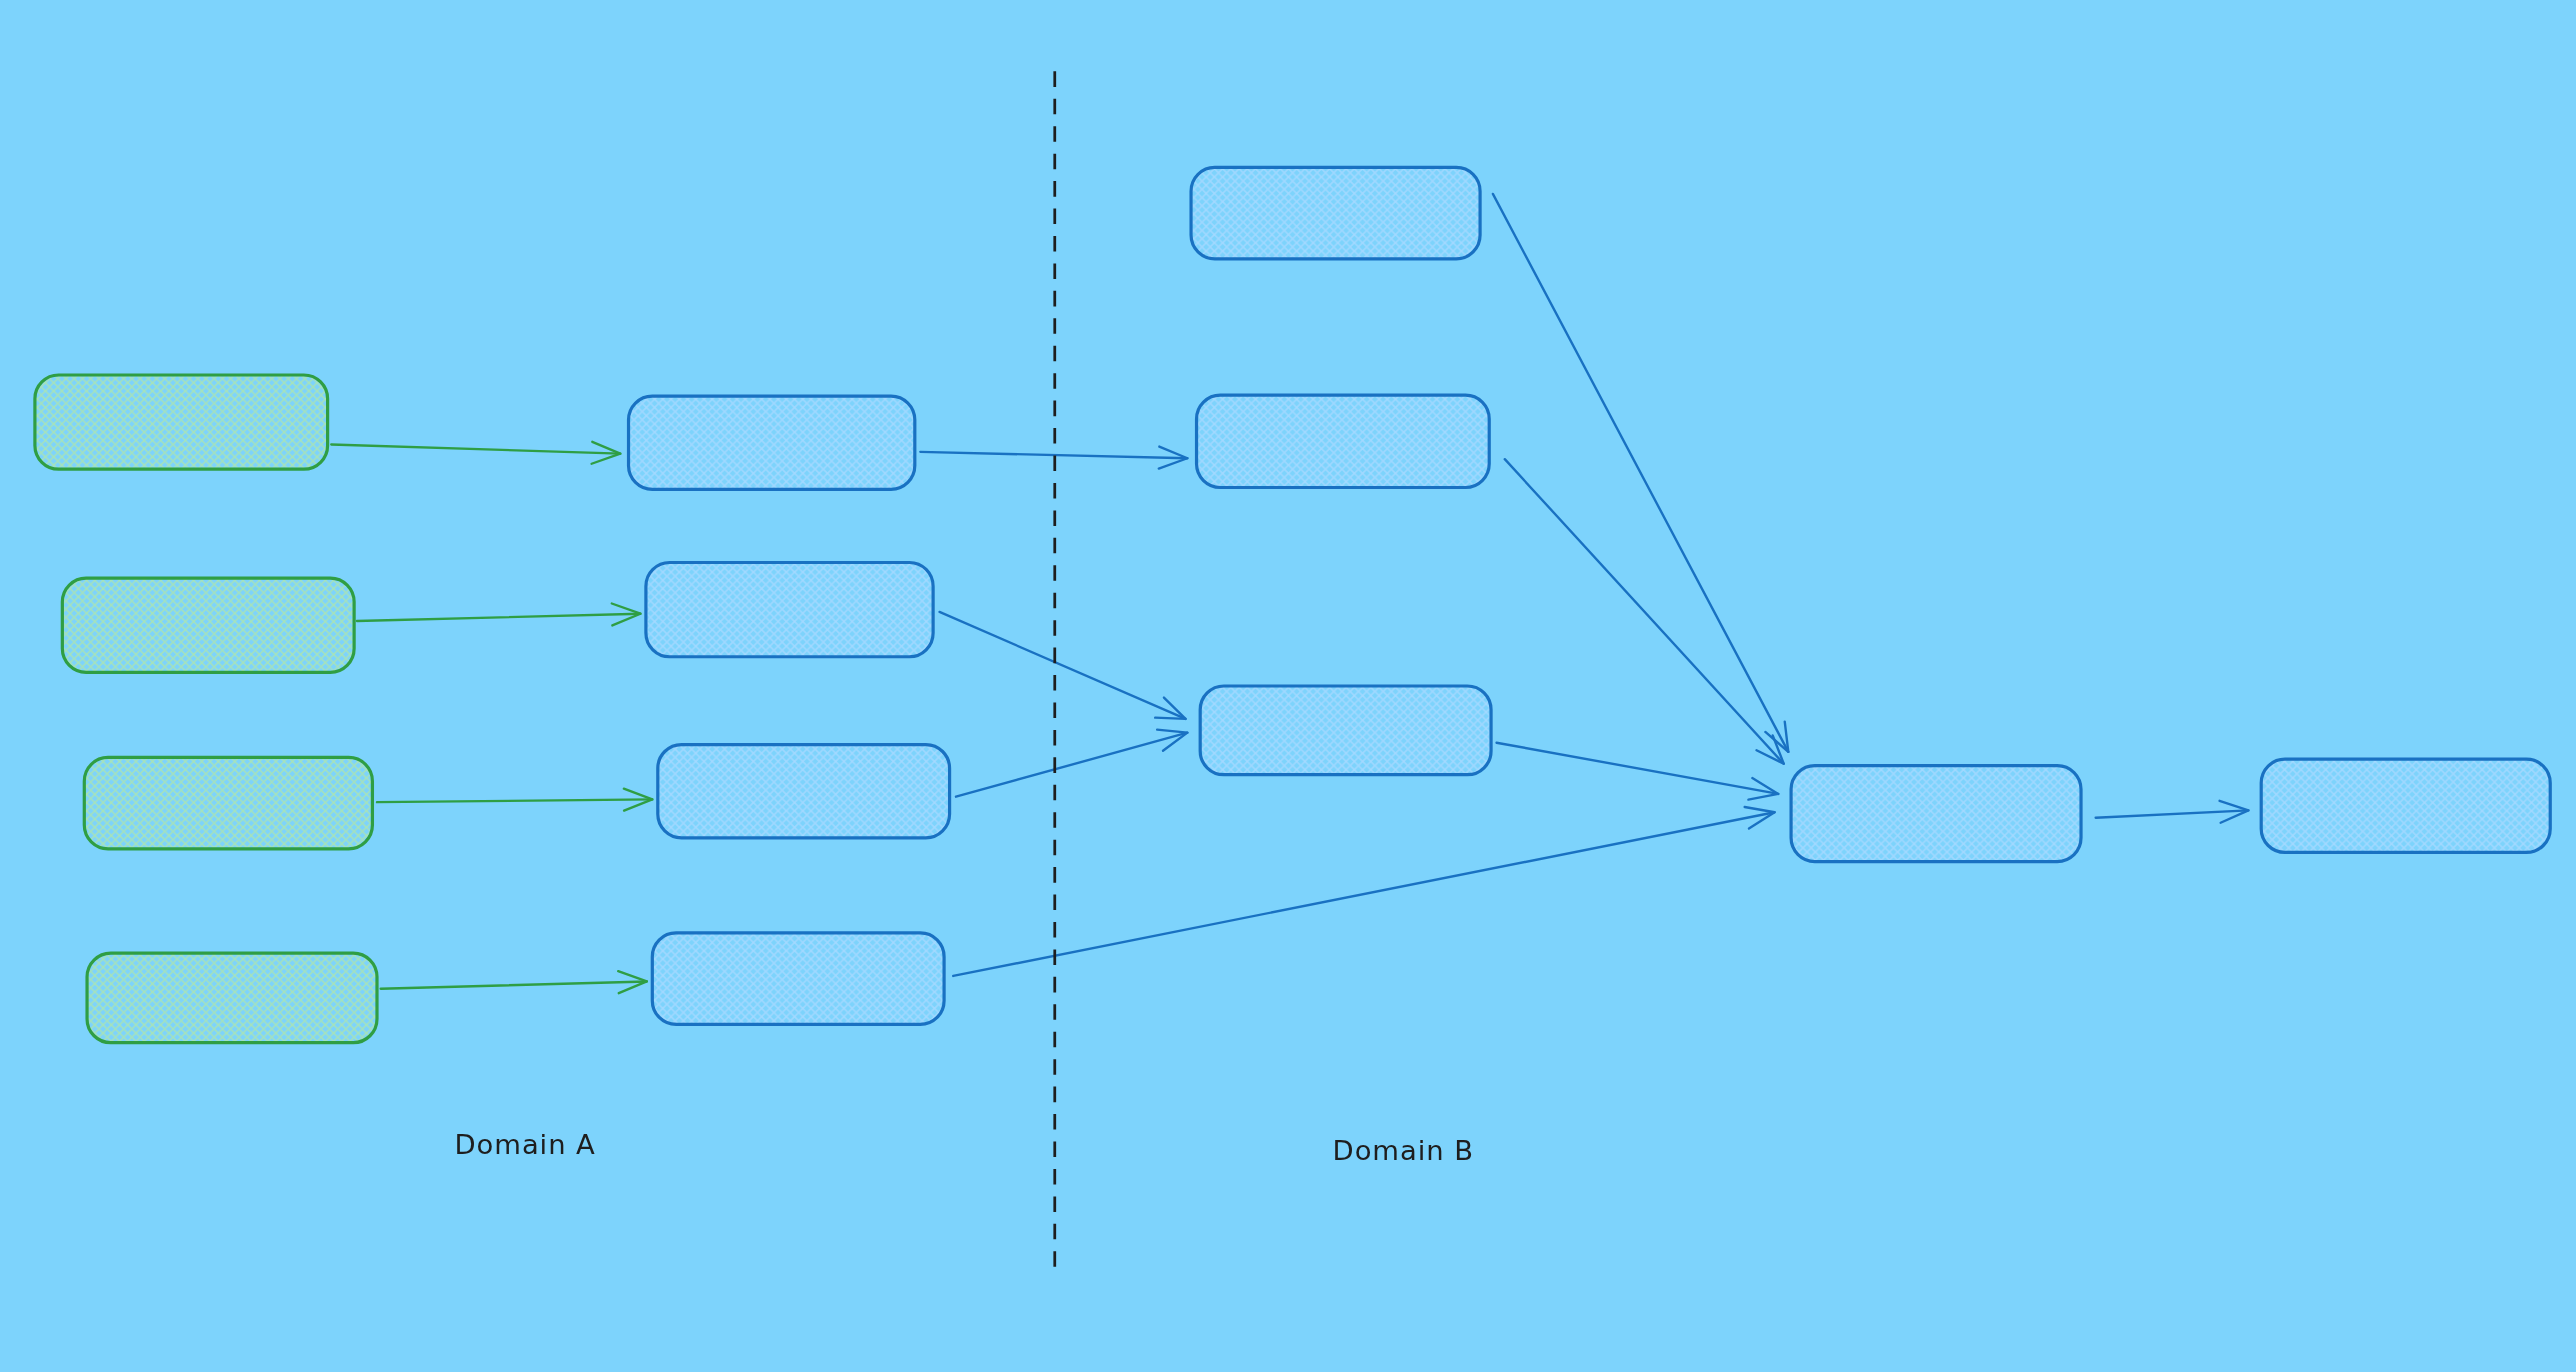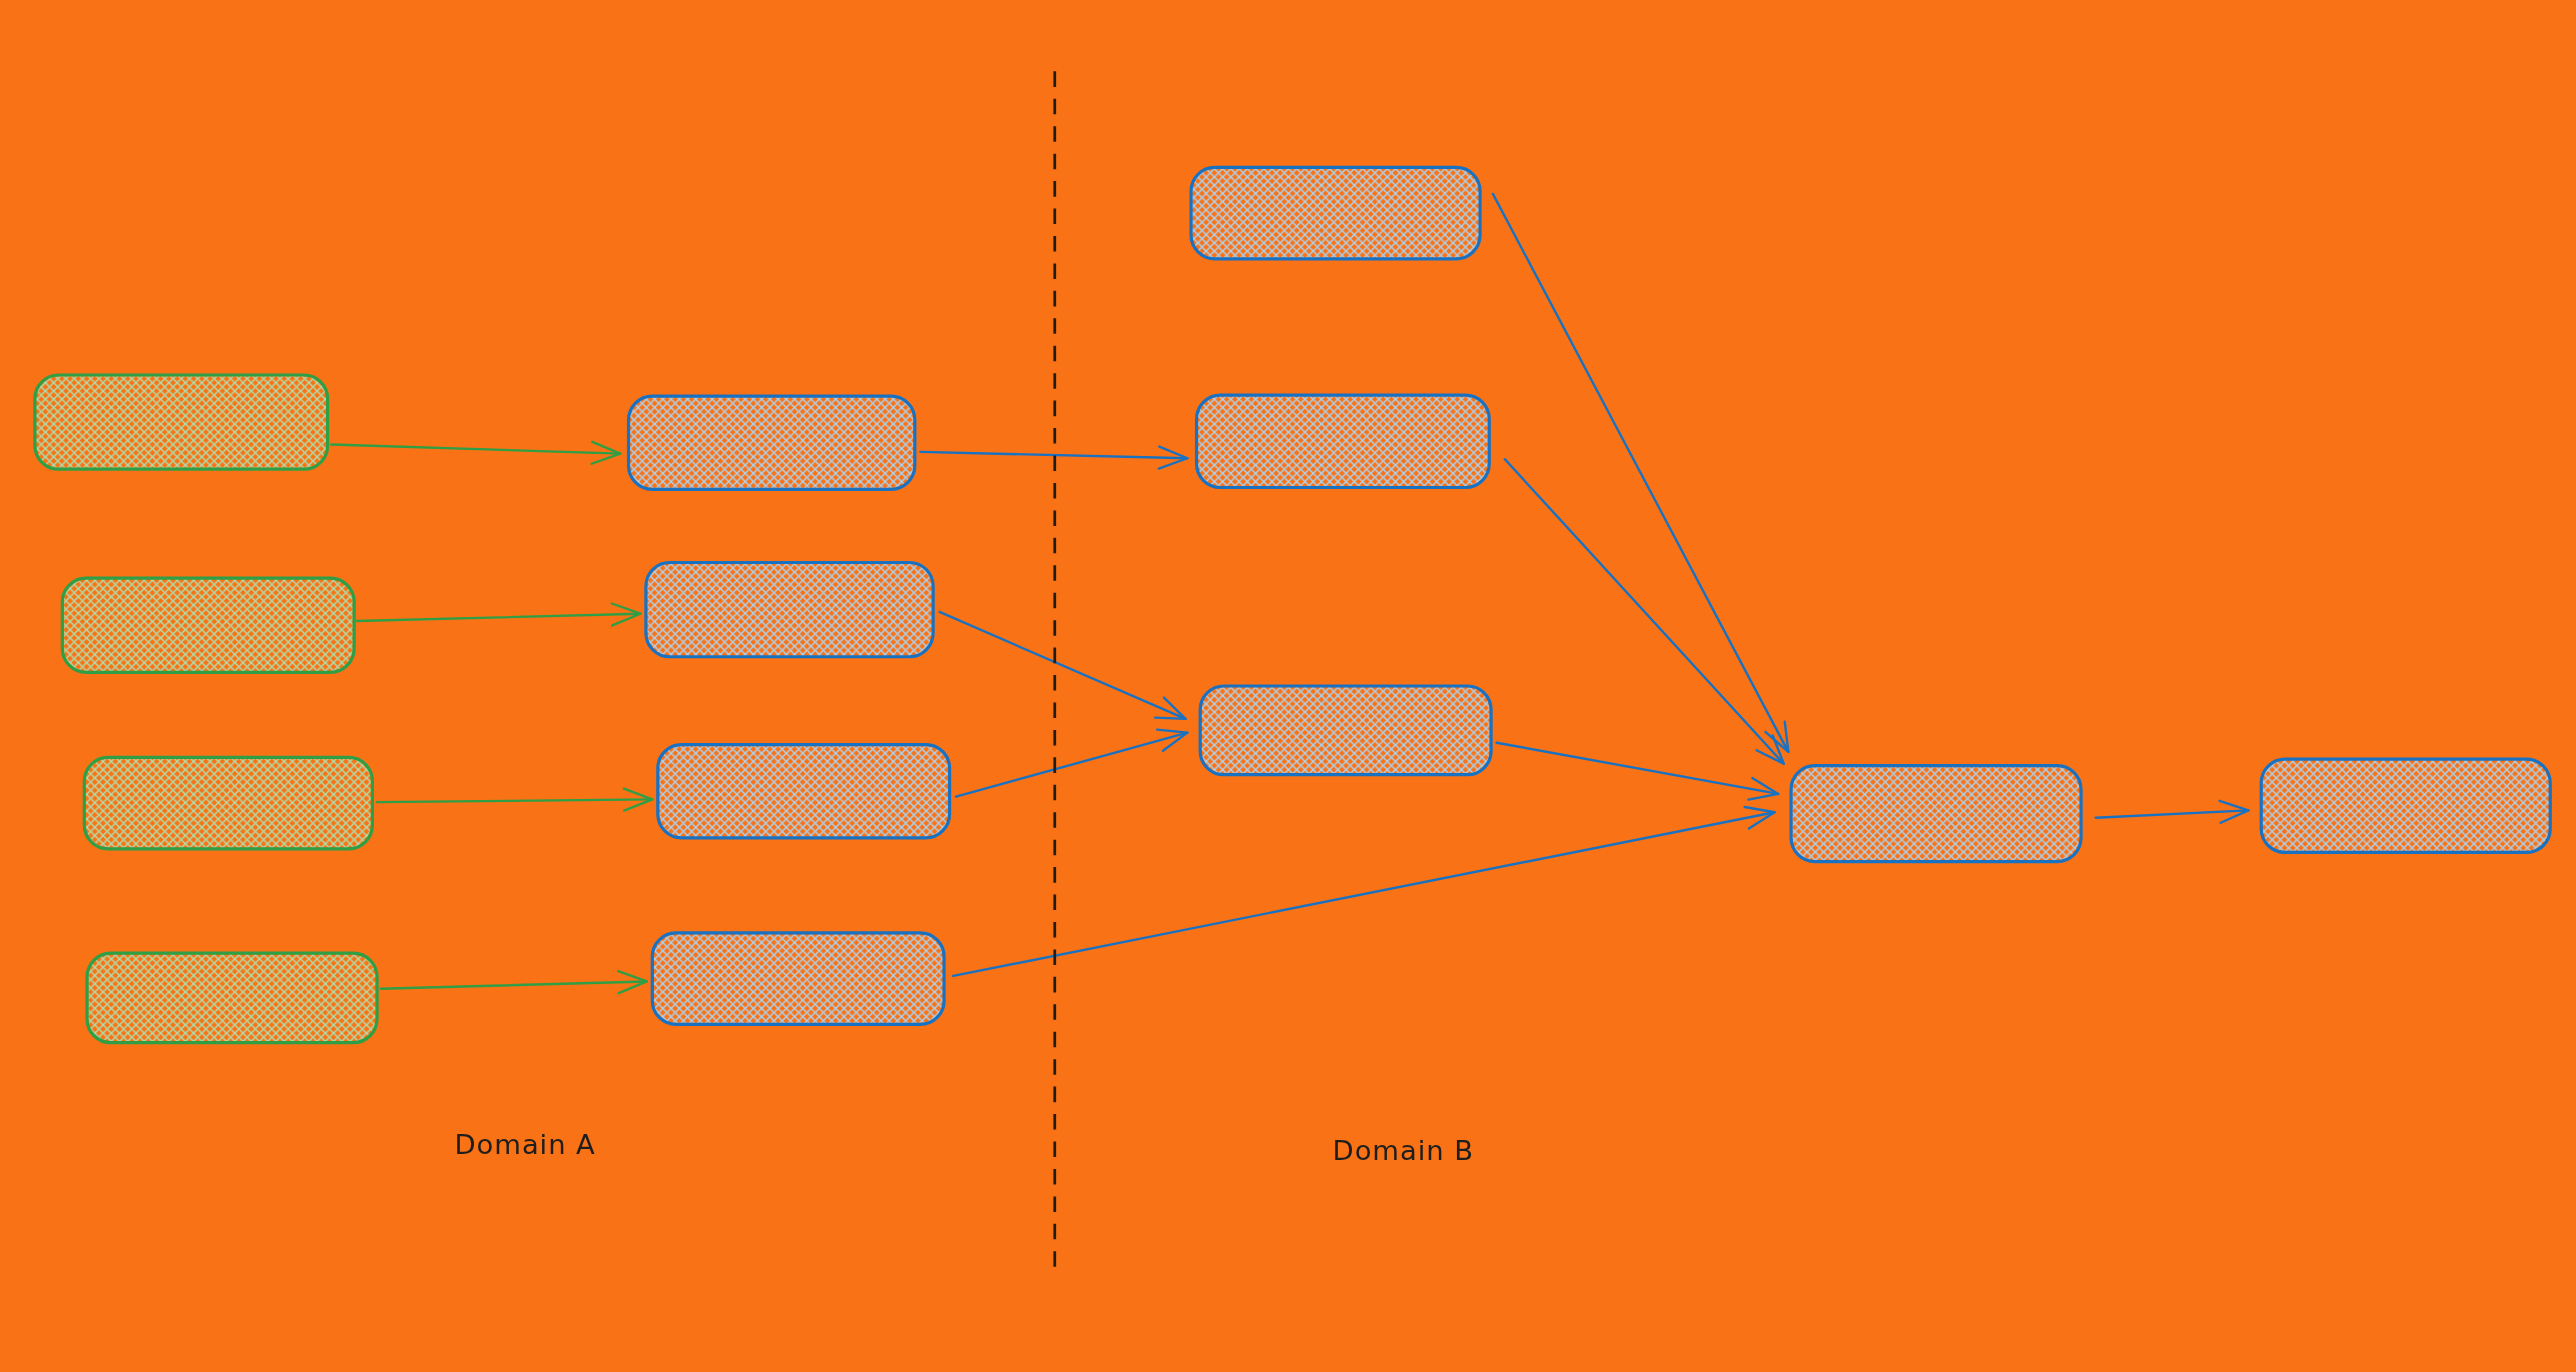--- a/index.html
+++ b/index.html
@@ -4,21 +4,21 @@
 <style>
   html, body {
     margin: 0;
     padding: 0;
     background: #ffffff;
   }
   .stage {
     position: relative;
     width: 2576px;
     height: 1372px;
-    background: #f97316;
+    background: #7dd3fc;
     overflow: hidden;
   }
   .diagram-svg {
     position: absolute;
     left: 0;
     top: 0;
     width: 2576px;
     height: 1372px;
   }
   .node {

